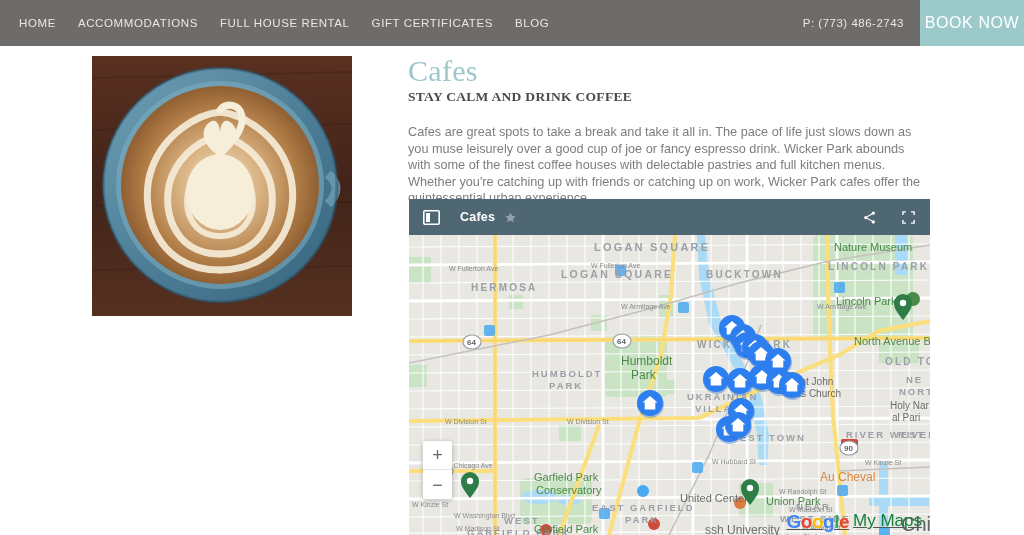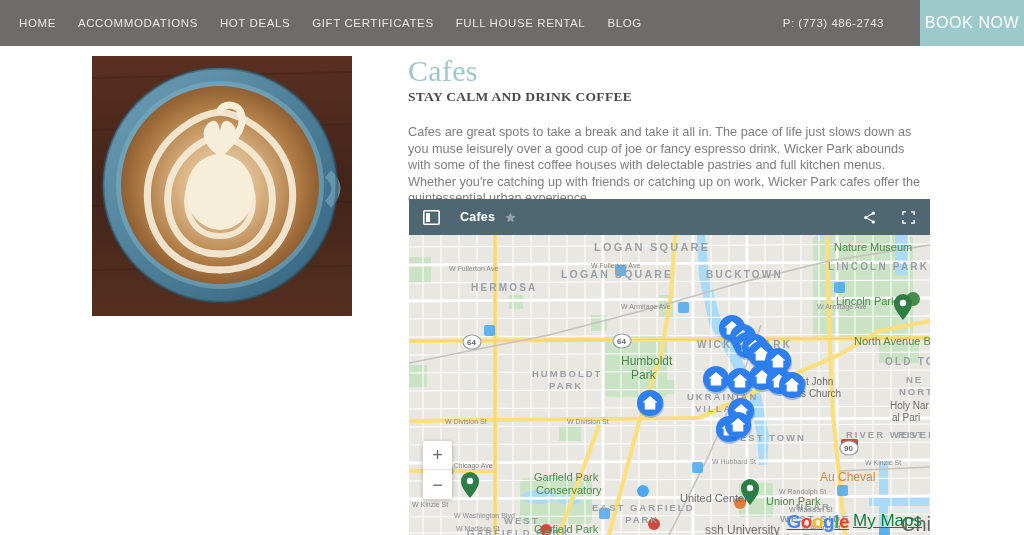--- a/index.html
+++ b/index.html
@@ -26,21 +26,21 @@
     line-height: 46px;
     white-space: nowrap;
     cursor: pointer;
     text-decoration: none;
   }
   .nav-spacer { flex: 1; }
   .nav-phone {
     color: #e9e7e4;
     font-size: 11.5px;
     letter-spacing: 0.5px;
-    padding-right: 36px;
+    padding-right: 16px;
     white-space: nowrap;
   }
   .book-now {
     width: 104px; height: 46px;
     background: #9ccacb;
     color: #ffffff;
     font-size: 16px;
     letter-spacing: 0.6px;
     display: flex; align-items: center; justify-content: center;
     cursor: pointer;
@@ -159,23 +159,22 @@
   .gm-logo .l { color: #34a853; } .gm-logo .e { color: #ea4335; }
   .gm-mymaps { font-size: 17px; color: #15803d; margin-left: 4px; font-weight: normal; }
 </style>
 </head>
 <body>
 
 <div class="nav-bar">
   <div class="nav-links">
     <a class="nav-link">HOME</a>
     <a class="nav-link">ACCOMMODATIONS</a>
-    <a class="nav-link">HOT DEALS</a>
+    <a class="nav-link">FULL HOUSE RENTAL</a>
     <a class="nav-link">GIFT CERTIFICATES</a>
-    <a class="nav-link">FULL HOUSE RENTAL</a>
     <a class="nav-link">BLOG</a>
   </div>
   <div class="nav-spacer"></div>
   <div class="nav-phone">P: (773) 486-2743</div>
   <div class="book-now">BOOK NOW</div>
 </div>
 
 <div class="photo">
   <svg viewBox="0 0 260 260" xmlns="http://www.w3.org/2000/svg">
     <defs>

